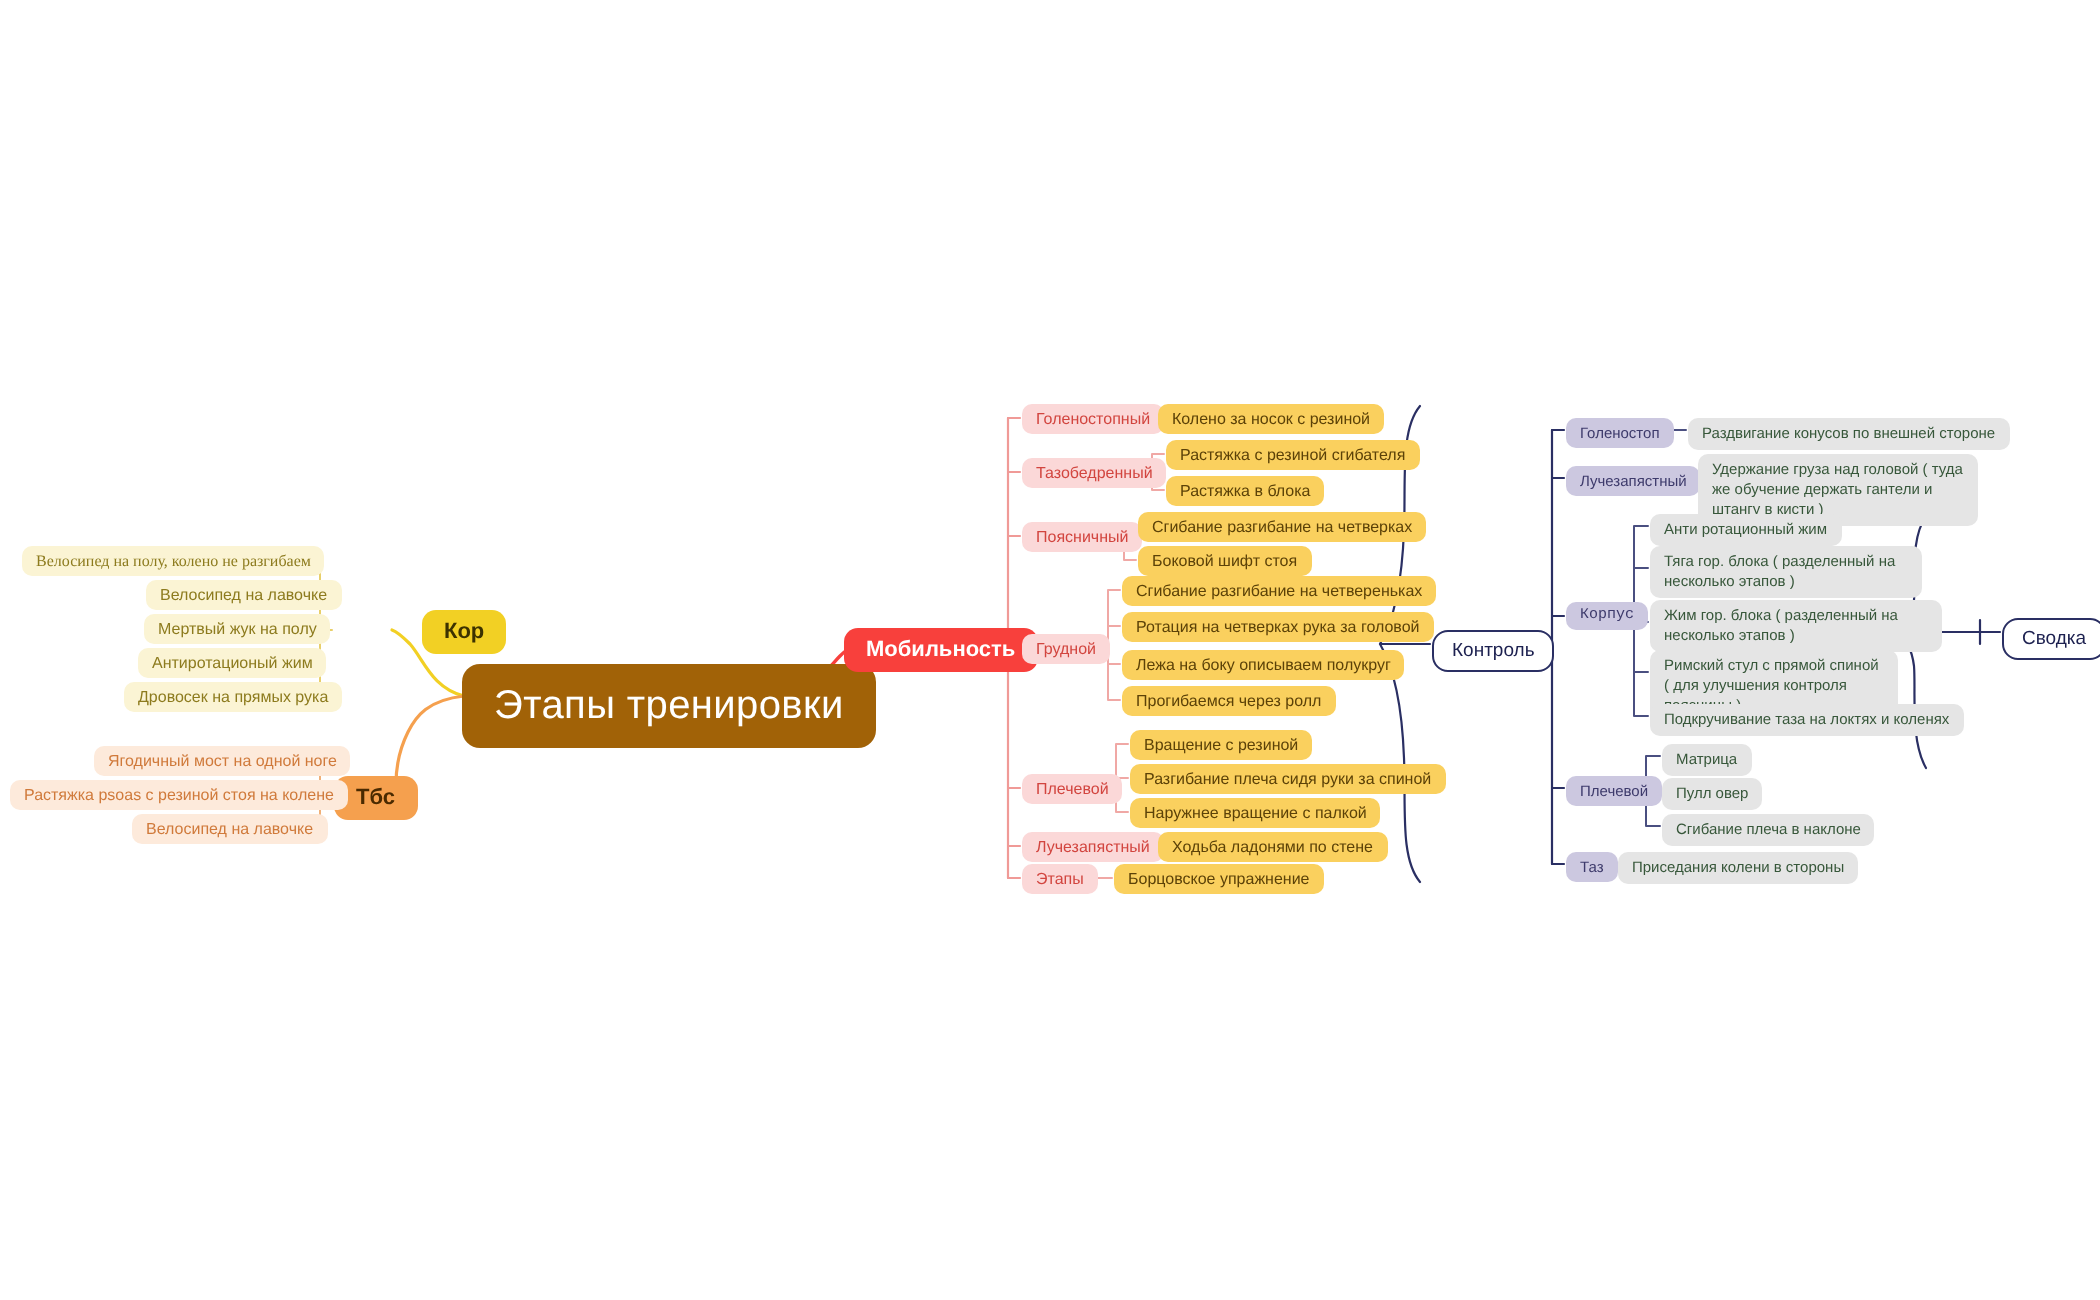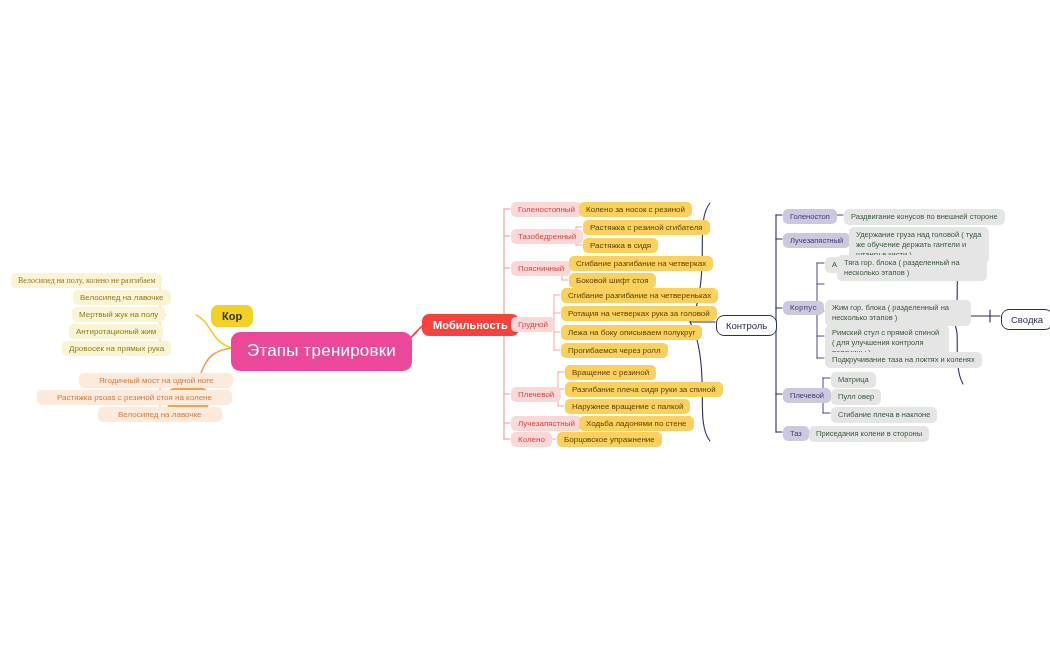--- a/index.html
+++ b/index.html
@@ -4,39 +4,39 @@
 <style>
   html,body{margin:0;padding:0;background:#ffffff;}
   body{font-family:"Liberation Sans","DejaVu Sans",sans-serif;-webkit-font-smoothing:antialiased;}
   #canvas{position:relative;width:1050px;height:650px;overflow:hidden;background:#ffffff;}
   #wires{position:absolute;left:0;top:0;width:1050px;height:650px;pointer-events:none;}
 
   .node{position:absolute;box-sizing:border-box;white-space:nowrap;}
 
   
   .root{
-    background:#ec4899;color:#ffffff;border-radius:9px;
-    font-size:17px;line-height:1.1;padding:10px 16px;
+    background:#a16207;color:#ffffff;border-radius:9px;
+    font-size:20px;line-height:1.1;padding:10px 16px;
     letter-spacing:.2px;text-align:center;
   }
 
   
   .l1{border-radius:7px;font-size:11px;padding:5px 11px;text-align:center;font-weight:600;}
   .l1.red{background:#f8403c;color:#ffffff;}
   .l1.yellow{background:#f2d024;color:#3c3200;}
   .l1.orange{background:#f5a04e;color:#4a2a00;}
   .l1.outline{background:#ffffff;color:#1d2150;border:1.4px solid #2a2f63;border-radius:8px;font-weight:400;font-size:9.5px;padding:4px 9px;}
 
   
   .mb-branch{background:#fbd8d8;color:#d2453f;border-radius:5px;font-size:8px;padding:3px 7px;}
   .mb-leaf{background:#fad05e;color:#5c4208;border-radius:5px;font-size:8px;padding:3px 7px;}
 
   
   .kor-leaf{background:#fbf4d4;color:#8d7b1e;border-radius:5px;font-size:8px;padding:3px 7px;}
-  .tbs-leaf{background:#fdeadb;color:#d07a3b;border-radius:5px;font-size:8px;padding:3px 20px;margin-left:32px;}
+  .tbs-leaf{background:#fdeadb;color:#d07a3b;border-radius:5px;font-size:8px;padding:3px 7px;}
 
   
   .ct-branch{background:#ccc8e0;color:#3d3a6b;border-radius:5px;font-size:7.5px;padding:3px 7px;}
   .ct-leaf{background:#e5e5e5;color:#37573a;border-radius:5px;font-size:7.5px;padding:3px 7px;line-height:1.35;}
   .ct-leaf.two{white-space:normal;}
 </style>
 </head>
 <body>
 
 <div id="canvas">
@@ -112,54 +112,54 @@
   <div class="node tbs-leaf" style="left:5px;top:390px;">Растяжка psoas с резиной стоя на колене</div>
   <div class="node tbs-leaf" style="left:66px;top:407px;">Велосипед на лавочке</div>
 
   <div class="node l1 red" style="left:422px;top:314px;">Мобильность</div>
 
   <div class="node mb-branch" style="left:511px;top:202px;">Голеностопный</div>
   <div class="node mb-leaf" style="left:579px;top:202px;">Колено за носок с резиной</div>
 
   <div class="node mb-branch" style="left:511px;top:229px;">Тазобедренный</div>
   <div class="node mb-leaf" style="left:583px;top:220px;">Растяжка с резиной сгибателя</div>
-  <div class="node mb-leaf" style="left:583px;top:238px;">Растяжка в сидя</div>
+  <div class="node mb-leaf" style="left:583px;top:238px;">Растяжка в блока</div>
 
   <div class="node mb-branch" style="left:511px;top:261px;">Поясничный</div>
   <div class="node mb-leaf" style="left:569px;top:256px;">Сгибание разгибание на четверках</div>
   <div class="node mb-leaf" style="left:569px;top:273px;">Боковой шифт стоя</div>
 
   <div class="node mb-branch" style="left:511px;top:317px;">Грудной</div>
   <div class="node mb-leaf" style="left:561px;top:288px;">Сгибание разгибание на четвереньках</div>
   <div class="node mb-leaf" style="left:561px;top:306px;">Ротация на четверках рука за головой</div>
   <div class="node mb-leaf" style="left:561px;top:325px;">Лежа на боку описываем полукруг</div>
   <div class="node mb-leaf" style="left:561px;top:343px;">Прогибаемся через ролл</div>
 
   <div class="node mb-branch" style="left:511px;top:387px;">Плечевой</div>
   <div class="node mb-leaf" style="left:565px;top:365px;">Вращение с резиной</div>
   <div class="node mb-leaf" style="left:565px;top:382px;">Разгибание плеча сидя руки за спиной</div>
   <div class="node mb-leaf" style="left:565px;top:399px;">Наружнее вращение с палкой</div>
 
   <div class="node mb-branch" style="left:511px;top:416px;">Лучезапястный</div>
   <div class="node mb-leaf" style="left:579px;top:416px;">Ходьба ладонями по стене</div>
 
-  <div class="node mb-branch" style="left:511px;top:432px;">Колено</div>
+  <div class="node mb-branch" style="left:511px;top:432px;">Этапы</div>
   <div class="node mb-leaf" style="left:557px;top:432px;">Борцовское упражнение</div>
 
   <div class="node l1 outline" style="left:716px;top:315px;">Контроль</div>
 
   <div class="node ct-branch" style="left:783px;top:209px;">Голеностоп</div>
   <div class="node ct-leaf" style="left:844px;top:209px;">Раздвигание конусов по внешней стороне</div>
 
   <div class="node ct-branch" style="left:783px;top:233px;">Лучезапястный</div>
   <div class="node ct-leaf two" style="left:849px;top:227px;width:140px;">Удержание груза над головой ( туда же обучение держать гантели и штангу в кисти )</div>
 
   <div class="node ct-branch" style="left:783px;top:301px;font-family:Liberation Mono, monospace;">Корпус</div>
   <div class="node ct-leaf" style="left:825px;top:257px;">Анти ротационный жим</div>
-  <div class="node ct-leaf two" style="left:825px;top:255px;width:150px;margin-left:12px;">Тяга гор. блока ( разделенный на несколько этапов )</div>
+  <div class="node ct-leaf two" style="left:825px;top:273px;width:136px;">Тяга гор. блока ( разделенный на несколько этапов )</div>
   <div class="node ct-leaf two" style="left:825px;top:300px;width:146px;">Жим гор. блока ( разделенный на несколько этапов )</div>
   <div class="node ct-leaf two" style="left:825px;top:325px;width:124px;">Римский стул с прямой спиной ( для улучшения контроля поясницы )</div>
   <div class="node ct-leaf" style="left:825px;top:352px;">Подкручивание таза на локтях и коленях</div>
 
   <div class="node ct-branch" style="left:783px;top:388px;">Плечевой</div>
   <div class="node ct-leaf" style="left:831px;top:372px;">Матрица</div>
   <div class="node ct-leaf" style="left:831px;top:389px;">Пулл овер</div>
   <div class="node ct-leaf" style="left:831px;top:407px;">Сгибание плеча в наклоне</div>
 
   <div class="node ct-branch" style="left:783px;top:426px;">Таз</div>

